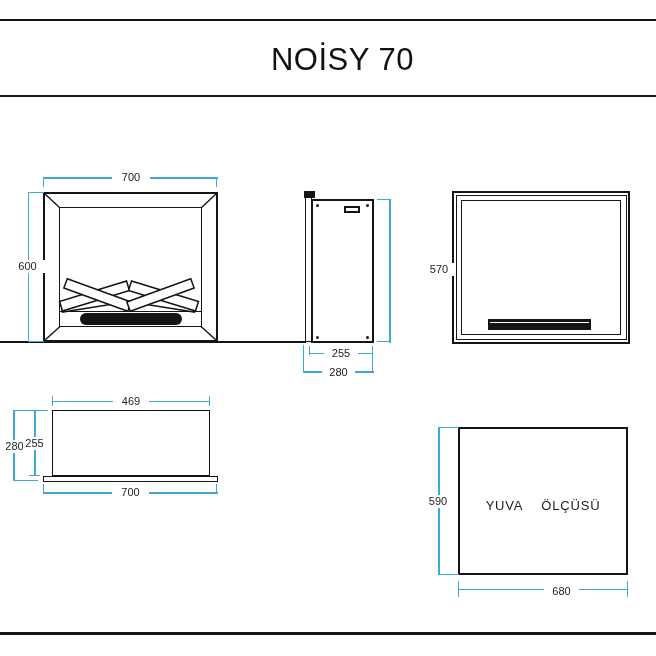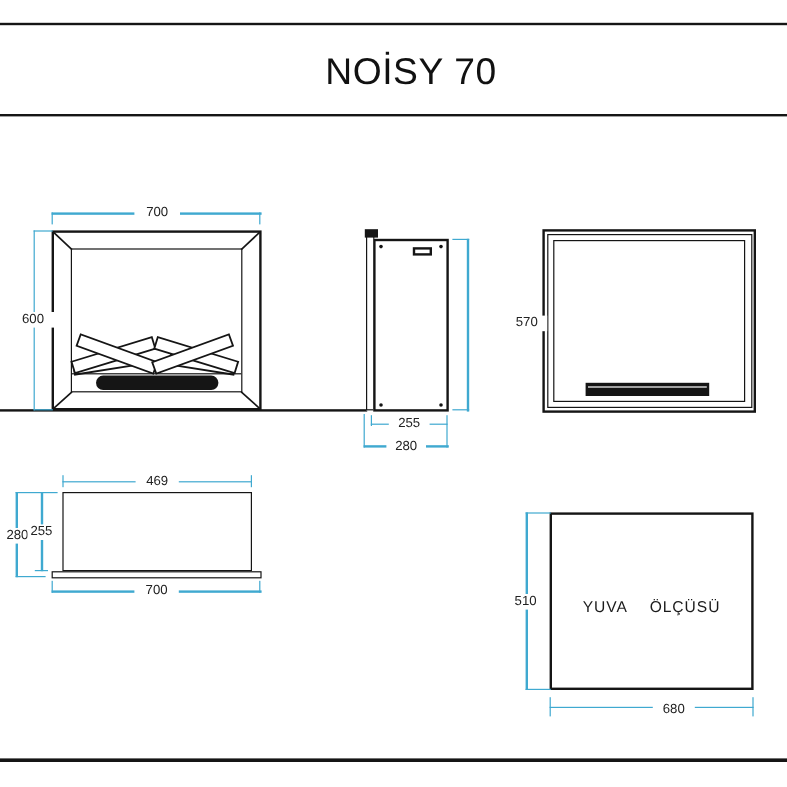--- a/index.html
+++ b/index.html
@@ -135,21 +135,21 @@
     <span class="lbl" style="left:23px;top:436.5px;width:23px;">255</span>
   </div>
 
   <div>
     <div class="box" style="left:458px;top:427px;width:170px;height:147.5px;border-width:2px;"></div>
     <span class="caption" style="left:458px;top:498px;width:170px;">YUVA  ÖLÇÜSÜ</span>
 
     <div class="dl" style="left:438.2px;top:427px;width:1.7px;height:147.7px;"></div>
     <div class="dl" style="left:437.5px;top:426.5px;width:21px;height:1.7px;"></div>
     <div class="dl" style="left:437.5px;top:573.5px;width:21px;height:1.7px;"></div>
-    <span class="lbl" style="left:421px;top:494.5px;width:34px;">510</span>
+    <span class="lbl" style="left:421px;top:494.5px;width:34px;">590</span>
 
     <div class="dl" style="left:458px;top:588.5px;width:170px;height:1.7px;"></div>
     <div class="dl" style="left:457.5px;top:580.5px;width:1.7px;height:16px;"></div>
     <div class="dl" style="left:626.8px;top:580.5px;width:1.7px;height:16px;"></div>
     <span class="lbl" style="left:544px;top:585px;width:35px;">680</span>
   </div>
 
 </div>
 
 </body></html>

